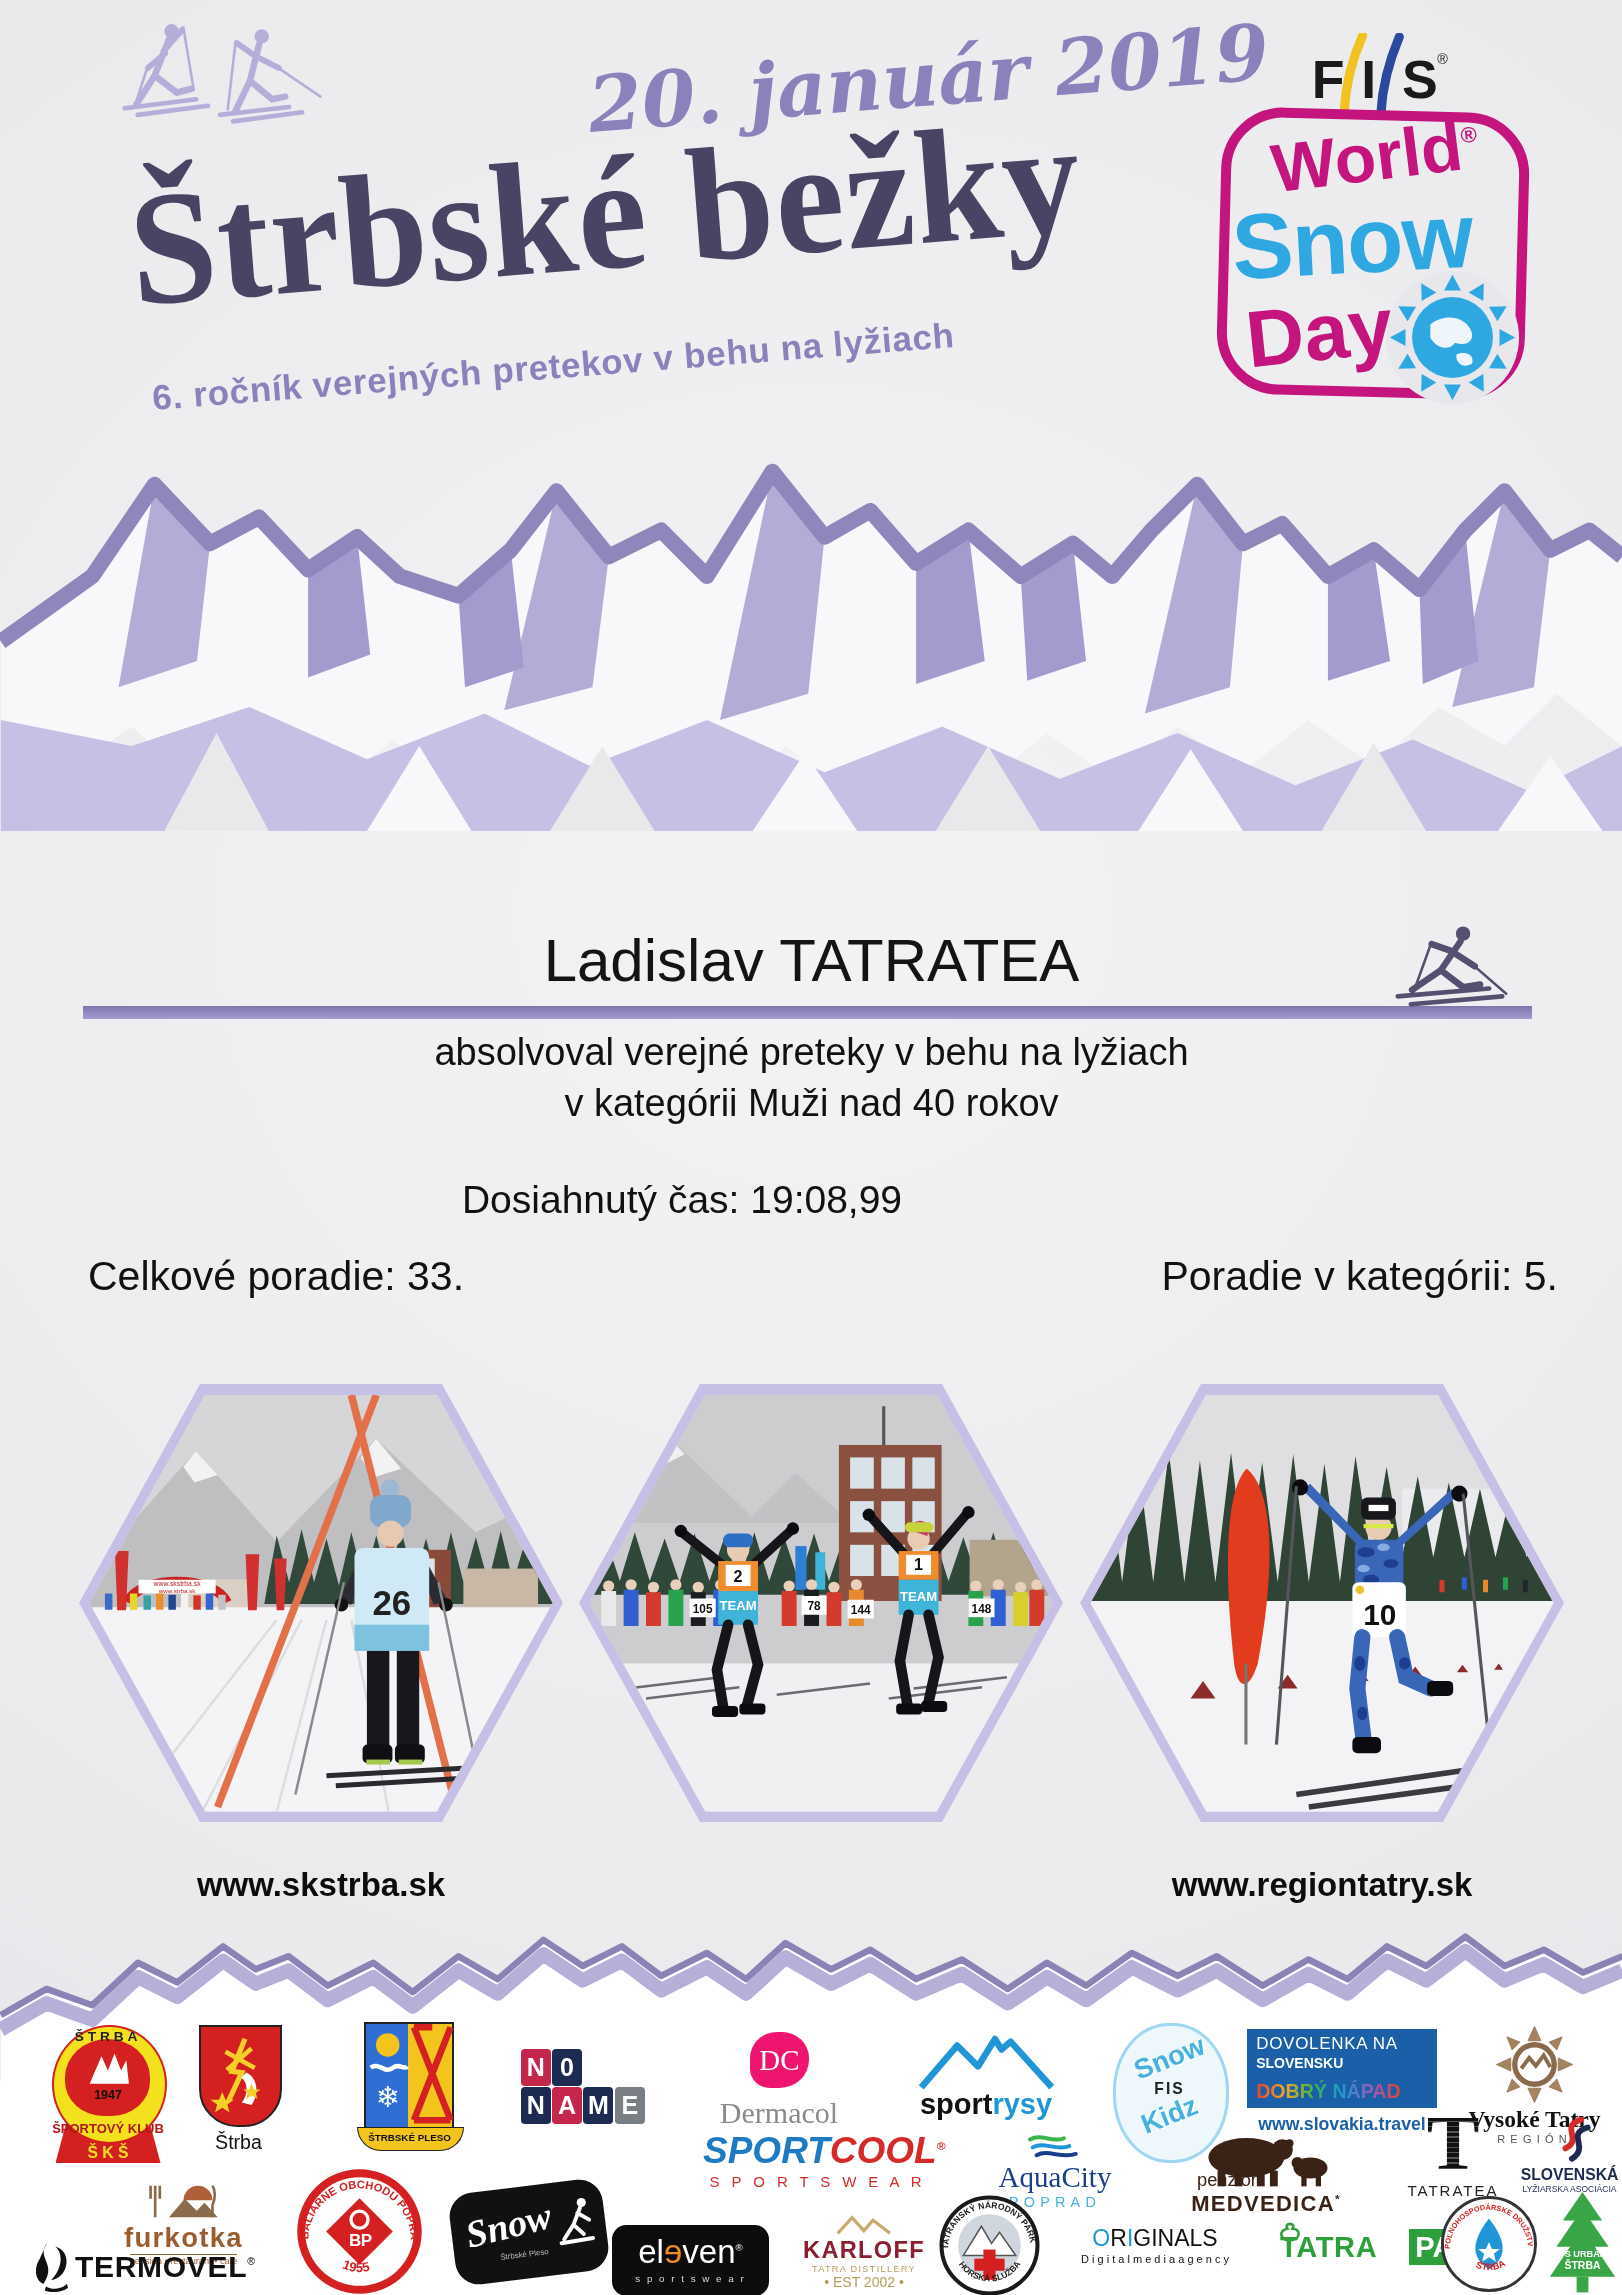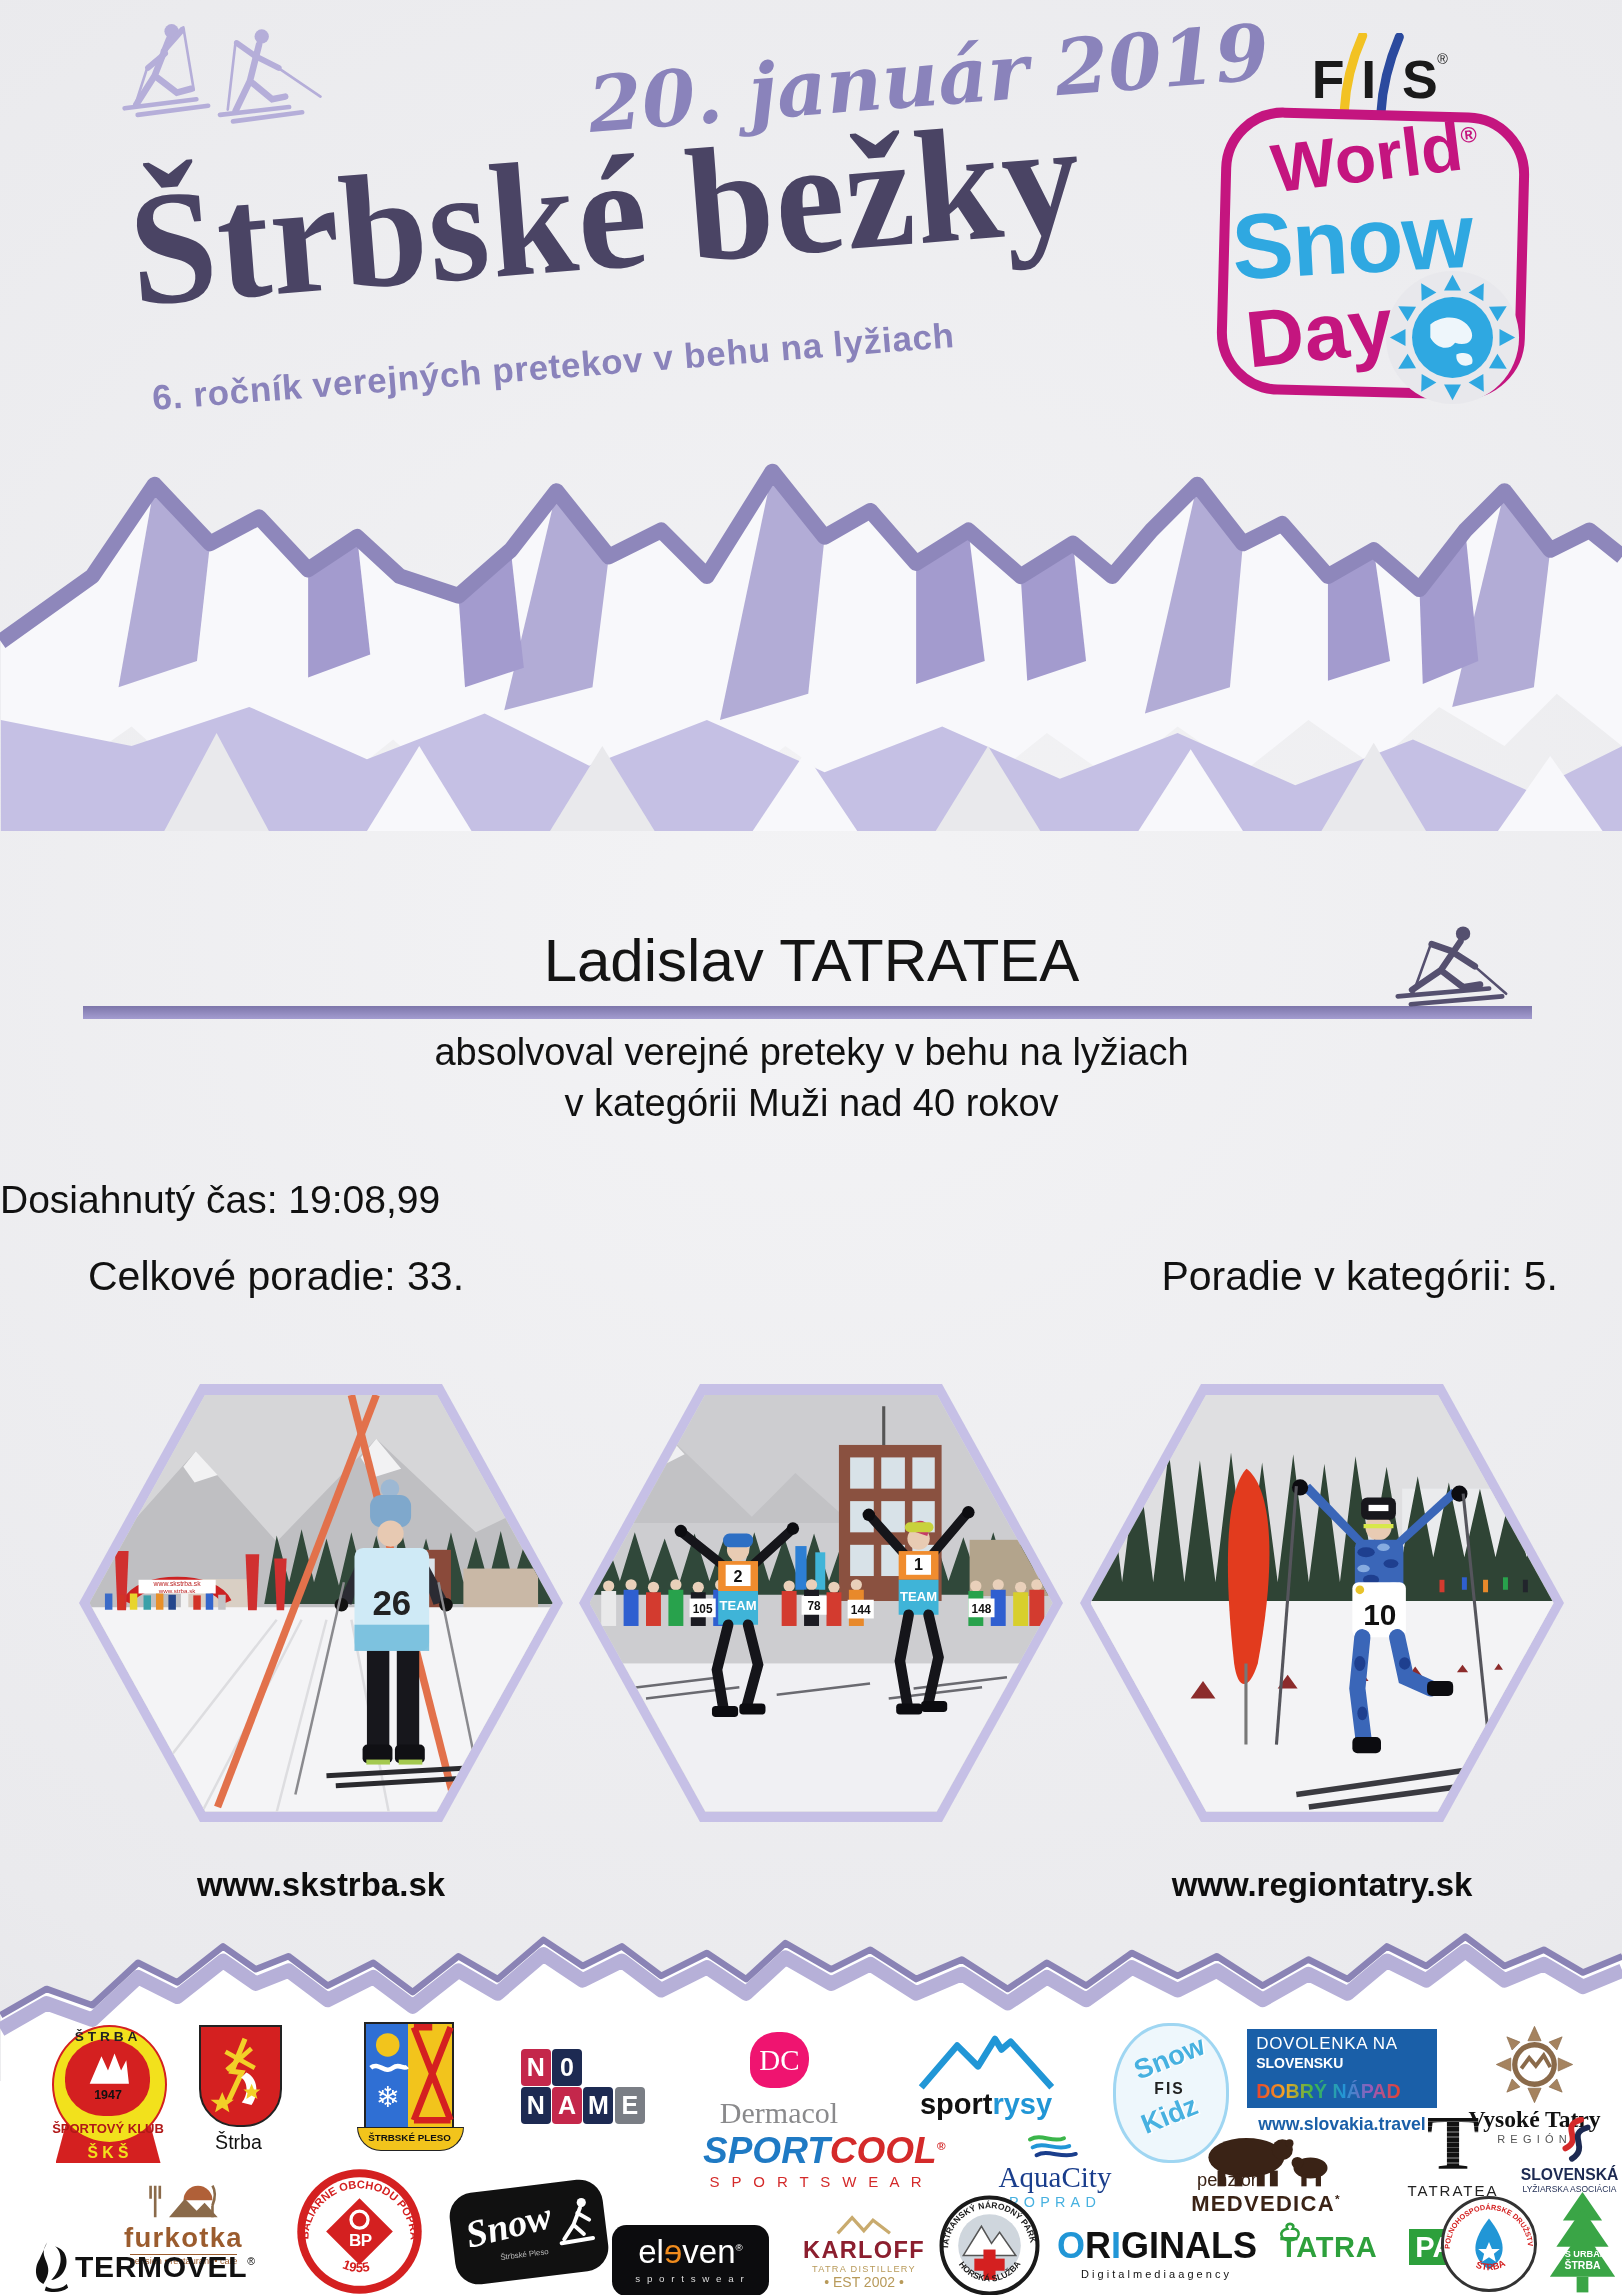--- a/index.html
+++ b/index.html
@@ -23,21 +23,21 @@
   .fis-word{position:absolute;font-weight:bold;white-space:nowrap;}
   .w-world{left:64px;top:84px;font-size:68px;color:#c4157f;transform:rotate(-7deg);letter-spacing:0px;}
   .w-reg{font-size:22px;vertical-align:26px;}
   .w-snow{left:25px;top:156px;font-size:92px;color:#2fa8e1;transform:rotate(-3deg);letter-spacing:-1.3px;}
   .w-day{left:39px;top:254px;font-size:80px;color:#c4157f;transform:rotate(-6deg);}
   
   .cert-name{left:0;top:926px;width:1623px;text-align:center;font-size:60px;color:#141414;}
   .name-line{left:83px;top:1006px;width:1449px;height:13px;background:linear-gradient(#7d76aa,#a39cd0);}
   .cert-l1{left:0;top:1031px;width:1623px;text-align:center;font-size:38px;color:#111;}
   .cert-l2{left:0;top:1082px;width:1623px;text-align:center;font-size:38px;color:#111;}
-  .cert-time{left:0;top:1178px;width:1364px;font-size:39px;color:#111;}
+  .cert-time{left:0;top:1178px;width:1364px;text-align:center;font-size:39px;color:#111;}
   .cert-overall{left:88px;top:1253px;font-size:41px;color:#111;white-space:nowrap;}
   .cert-cat{right:65px;top:1253px;font-size:41px;color:#111;white-space:nowrap;}
   
   .hex{clip-path:polygon(25% 0%,75% 0%,100% 50%,75% 100%,25% 100%,0% 50%);}
   .hex-outer{width:484px;height:438px;background:#c6c0e6;}
   .hex-inner{position:absolute;left:10.5px;top:10.5px;width:463px;height:417px;background:#dfe0e3;}
   .website{width:484px;text-align:center;top:1866px;font-size:33px;font-weight:bold;color:#0d0d0d;}
   
   .footer-white{left:0;top:2081px;width:1623px;height:215px;background:#ffffff;}
   .logo{position:absolute;text-align:center;}
@@ -647,21 +647,21 @@
       <defs>
         <path id="tanapTop" d="M18,108 A82,82 0 1 1 182,108"></path>
         <path id="tanapBot" d="M30,116 A72,72 0 0 0 170,116"></path>
       </defs>
       <text font-size="17" font-weight="bold" fill="#1a1a1a" font-family="Liberation Sans,sans-serif"><textPath href="#tanapTop">TATRANSKÝ NÁRODNÝ PARK</textPath></text>
       <text font-size="17" font-weight="bold" fill="#1a1a1a" font-family="Liberation Sans,sans-serif"><textPath href="#tanapBot" startOffset="12%">HORSKÁ SLUŽBA</textPath></text>
     </svg>
   </div>
 
   <div class="logo" style="left:1057px;top:2225px;width:196px;height:62px;">
-    <div style="font-size:36px;font-weight:bold;white-space:nowrap;">
+    <div style="font-size:23px;font-weight:normal;white-space:nowrap;">
       <span style="color:#2196d6;">O</span><span style="color:#111;">R</span><span style="color:#2196d6;">I</span><span style="color:#111;">GINALS</span>
     </div>
     <div style="font-size:11px;color:#111;margin-top:1.3px;">D i g i t a l   m e d i a   a g e n c y</div>
   </div>
 
   <div class="logo" style="left:1273px;top:2231px;width:160px;height:52px;white-space:nowrap;">
     <svg width="34" height="22" viewBox="0 0 52 34" style="vertical-align:top;margin-right:-30px;position:relative;top:-10.5px;">
       <path d="M26,30 C10,30 8,14 22,12 C16,2 36,2 30,12 C44,12 42,30 26,30 Z" fill="none" stroke="#2da03c" stroke-width="4"></path>
     </svg>
     <span style="font-size:29px;font-weight:bold;color:#2da03c;letter-spacing:0.7px;">TATRA</span><span style="font-size:29px;font-weight:bold;color:#fff;background:#2da03c;padding:0 3.9px;border:2px solid #2da03c;margin-left:32px;">PAK</span><span style="font-size:13px;font-weight:bold;font-style:italic;color:#2da03c;">s.r.o.</span>

